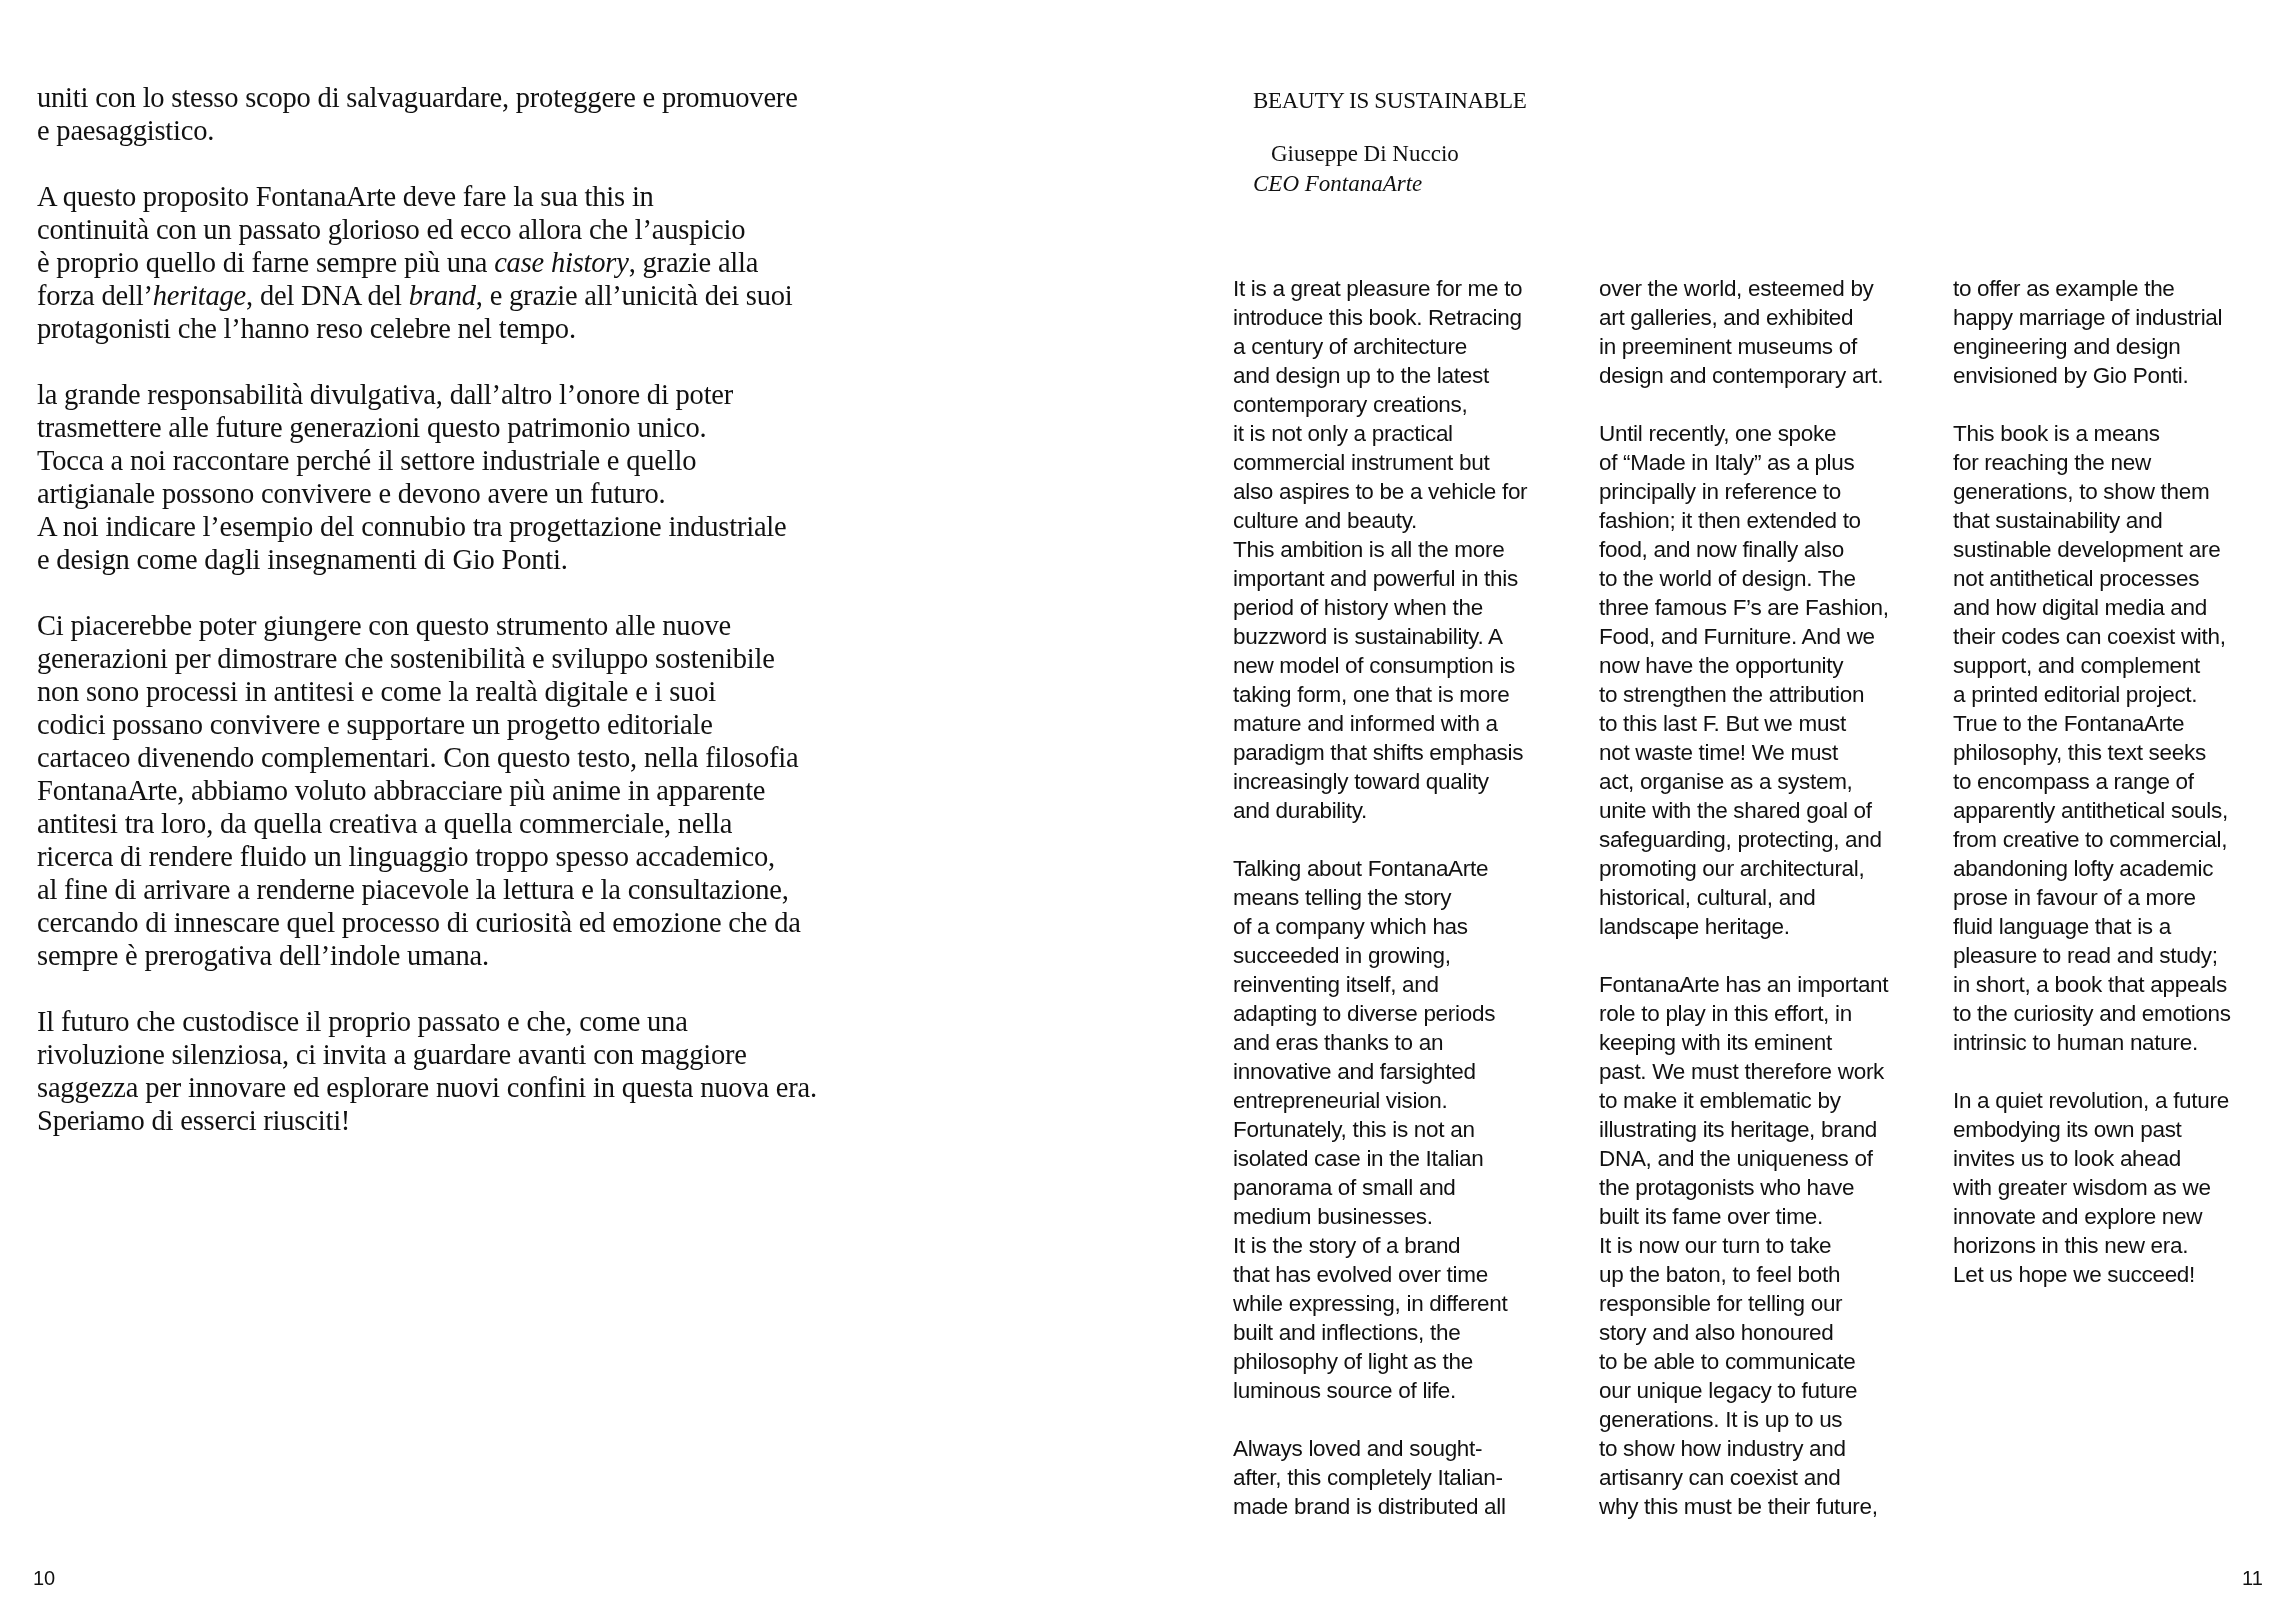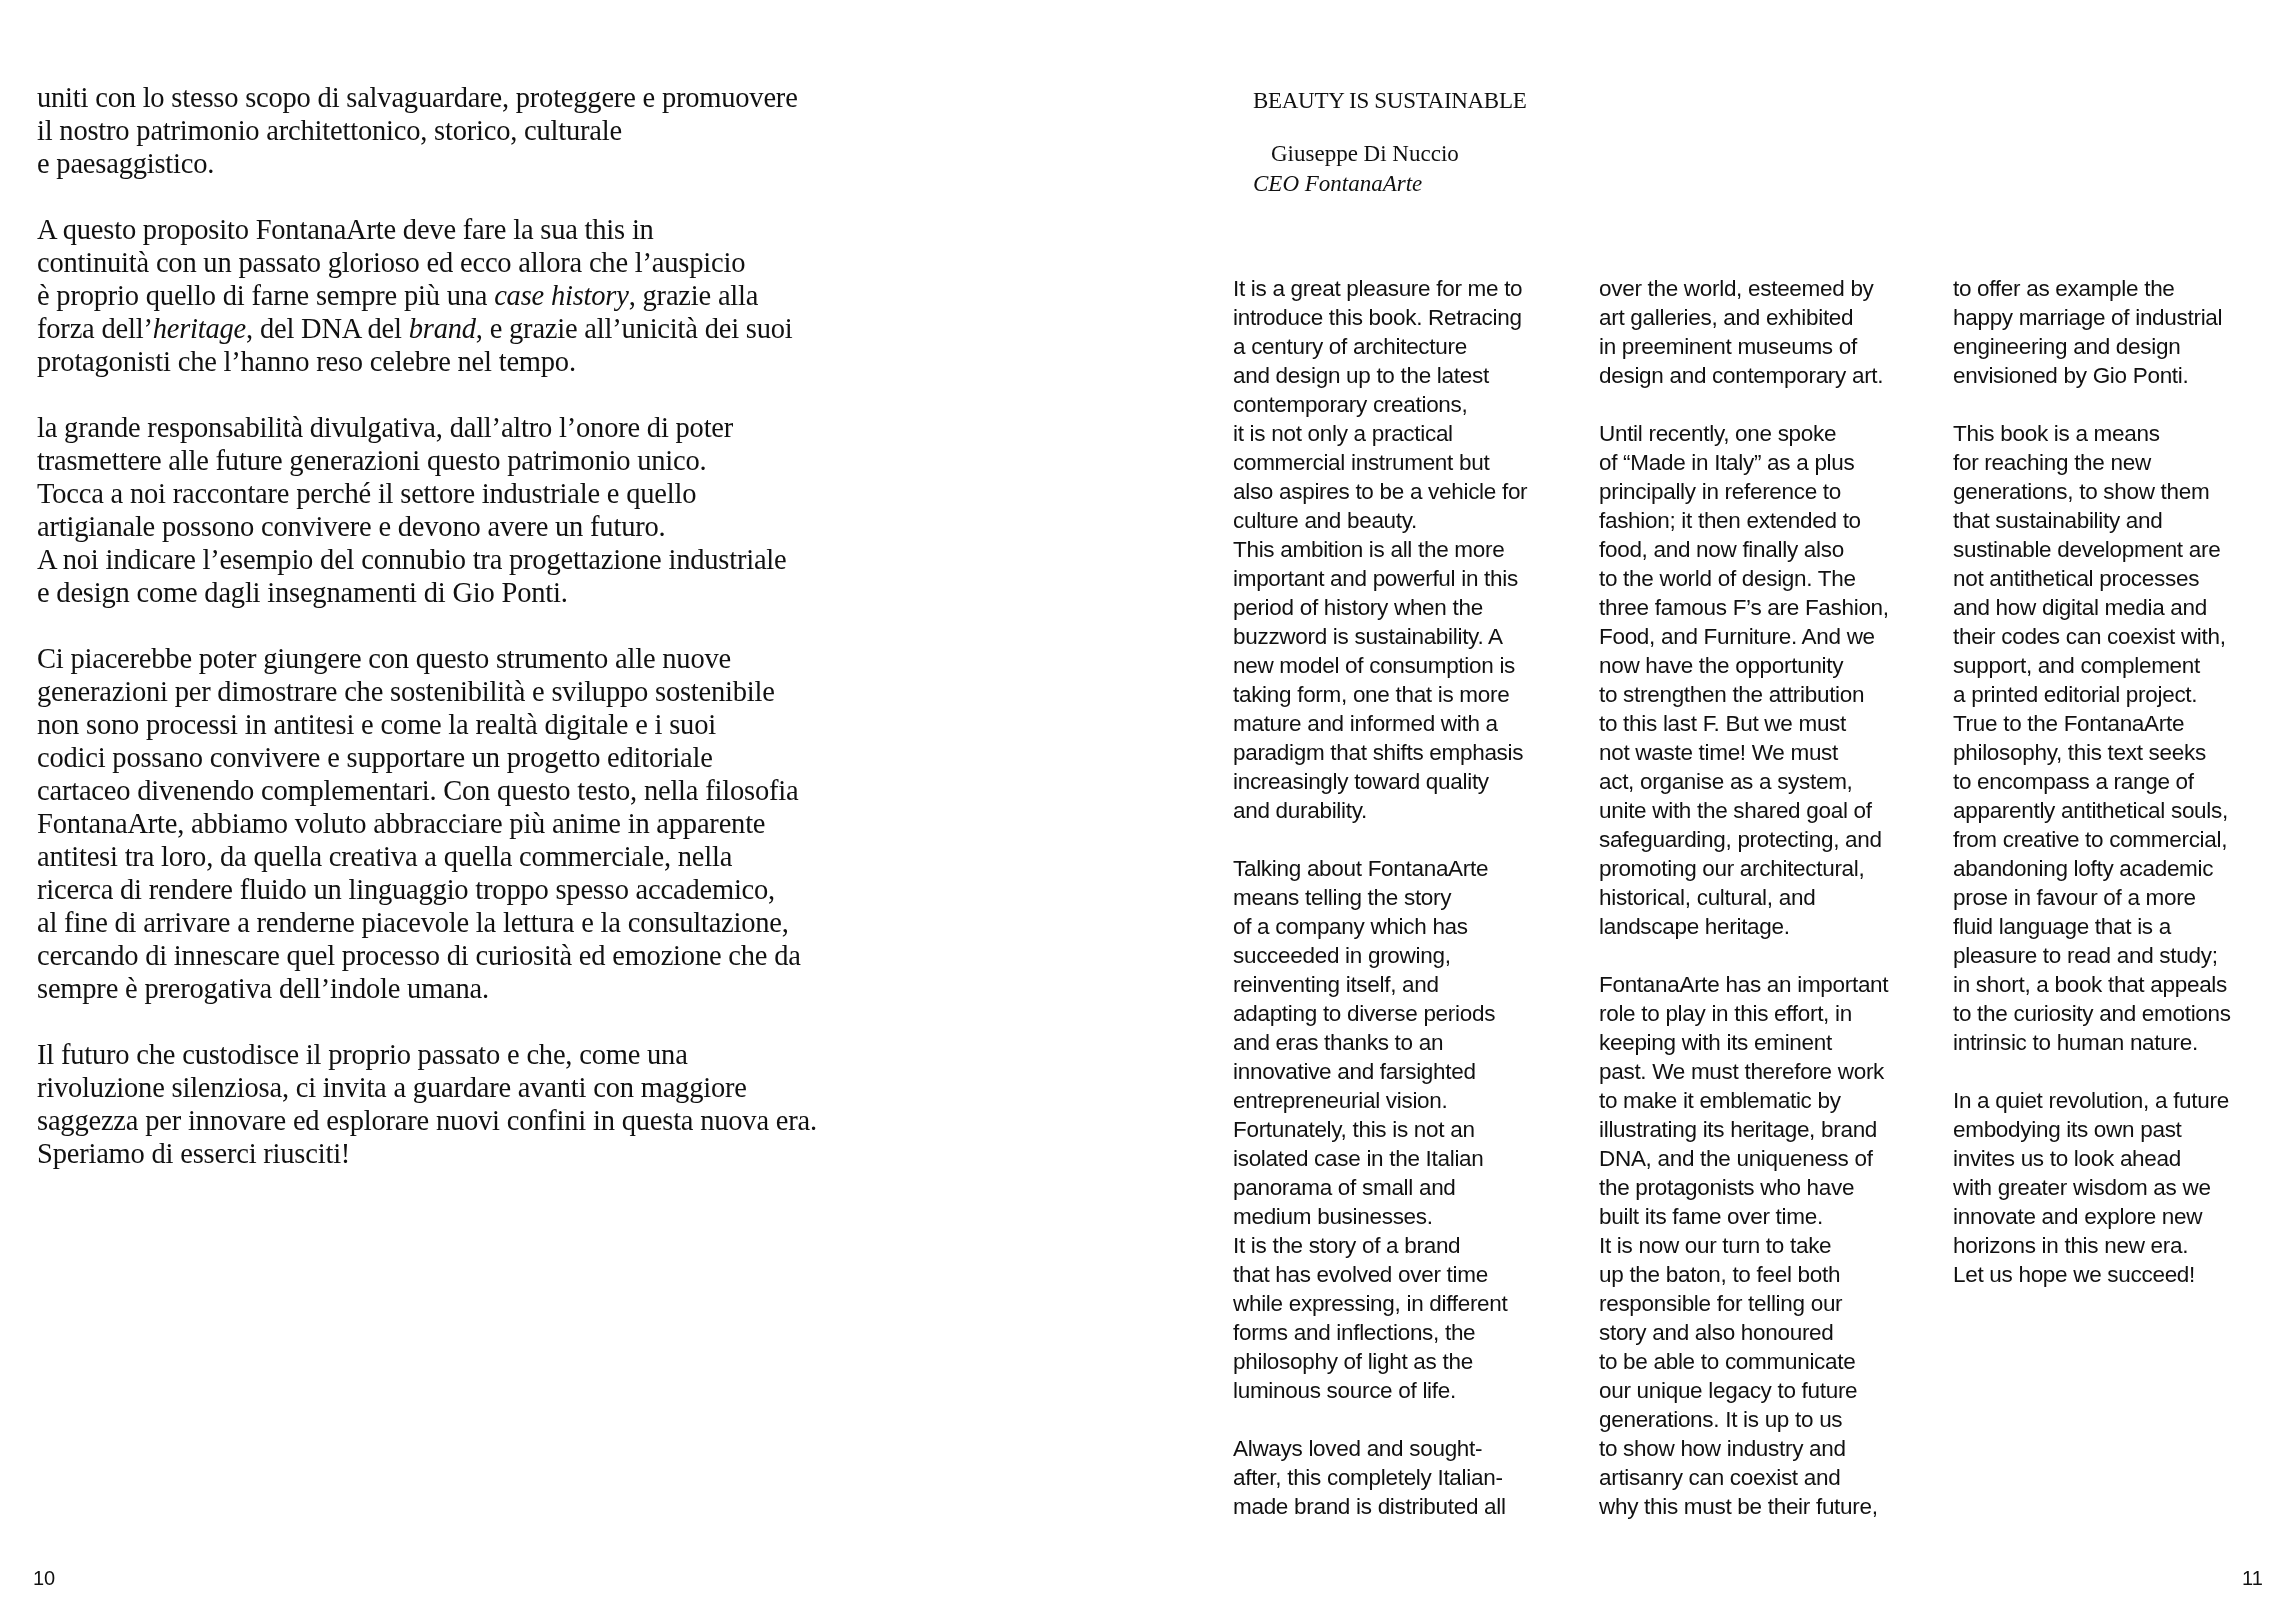--- a/index.html
+++ b/index.html
@@ -28,21 +28,20 @@
   #page-left { left: 33px; }
   #page-right { left: 2242px; }
   i, em { font-style: italic; }
 </style>
 </head>
 <body>
 
 <div id="left-text">
     <div class="para">
       <span class="line">uniti con lo stesso scopo di salvaguardare, proteggere e promuovere</span>
-      <span class="line">il nostro patrimonio architettonico, storico, culturale</span>
       <span class="line">e paesaggistico.</span>
     </div>
     <div class="para">
       <span class="line">A questo proposito FontanaArte deve fare la sua this in</span>
       <span class="line">continuità con un passato glorioso ed ecco allora che l’auspicio</span>
       <span class="line">è proprio quello di farne sempre più una <i>case history</i>, grazie alla</span>
       <span class="line">forza dell’<i>heritage</i>, del DNA del <i>brand</i>, e grazie all’unicità dei suoi</span>
       <span class="line">protagonisti che l’hanno reso celebre nel tempo.</span>
     </div>
     <div class="para">
@@ -110,21 +109,21 @@
       <span class="line">and eras thanks to an</span>
       <span class="line">innovative and farsighted</span>
       <span class="line">entrepreneurial vision.</span>
       <span class="line">Fortunately, this is not an</span>
       <span class="line">isolated case in the Italian</span>
       <span class="line">panorama of small and</span>
       <span class="line">medium businesses.</span>
       <span class="line">It is the story of a brand</span>
       <span class="line">that has evolved over time</span>
       <span class="line">while expressing, in different</span>
-      <span class="line">forms and inflections, the</span>
+      <span class="line">built and inflections, the</span>
       <span class="line">philosophy of light as the</span>
       <span class="line">luminous source of life.</span>
     </div>
     <div class="para">
       <span class="line">Always loved and sought-</span>
       <span class="line">after, this completely Italian-</span>
       <span class="line">made brand is distributed all</span>
     </div>
   </div>
 <div id="col-2" class="col">

